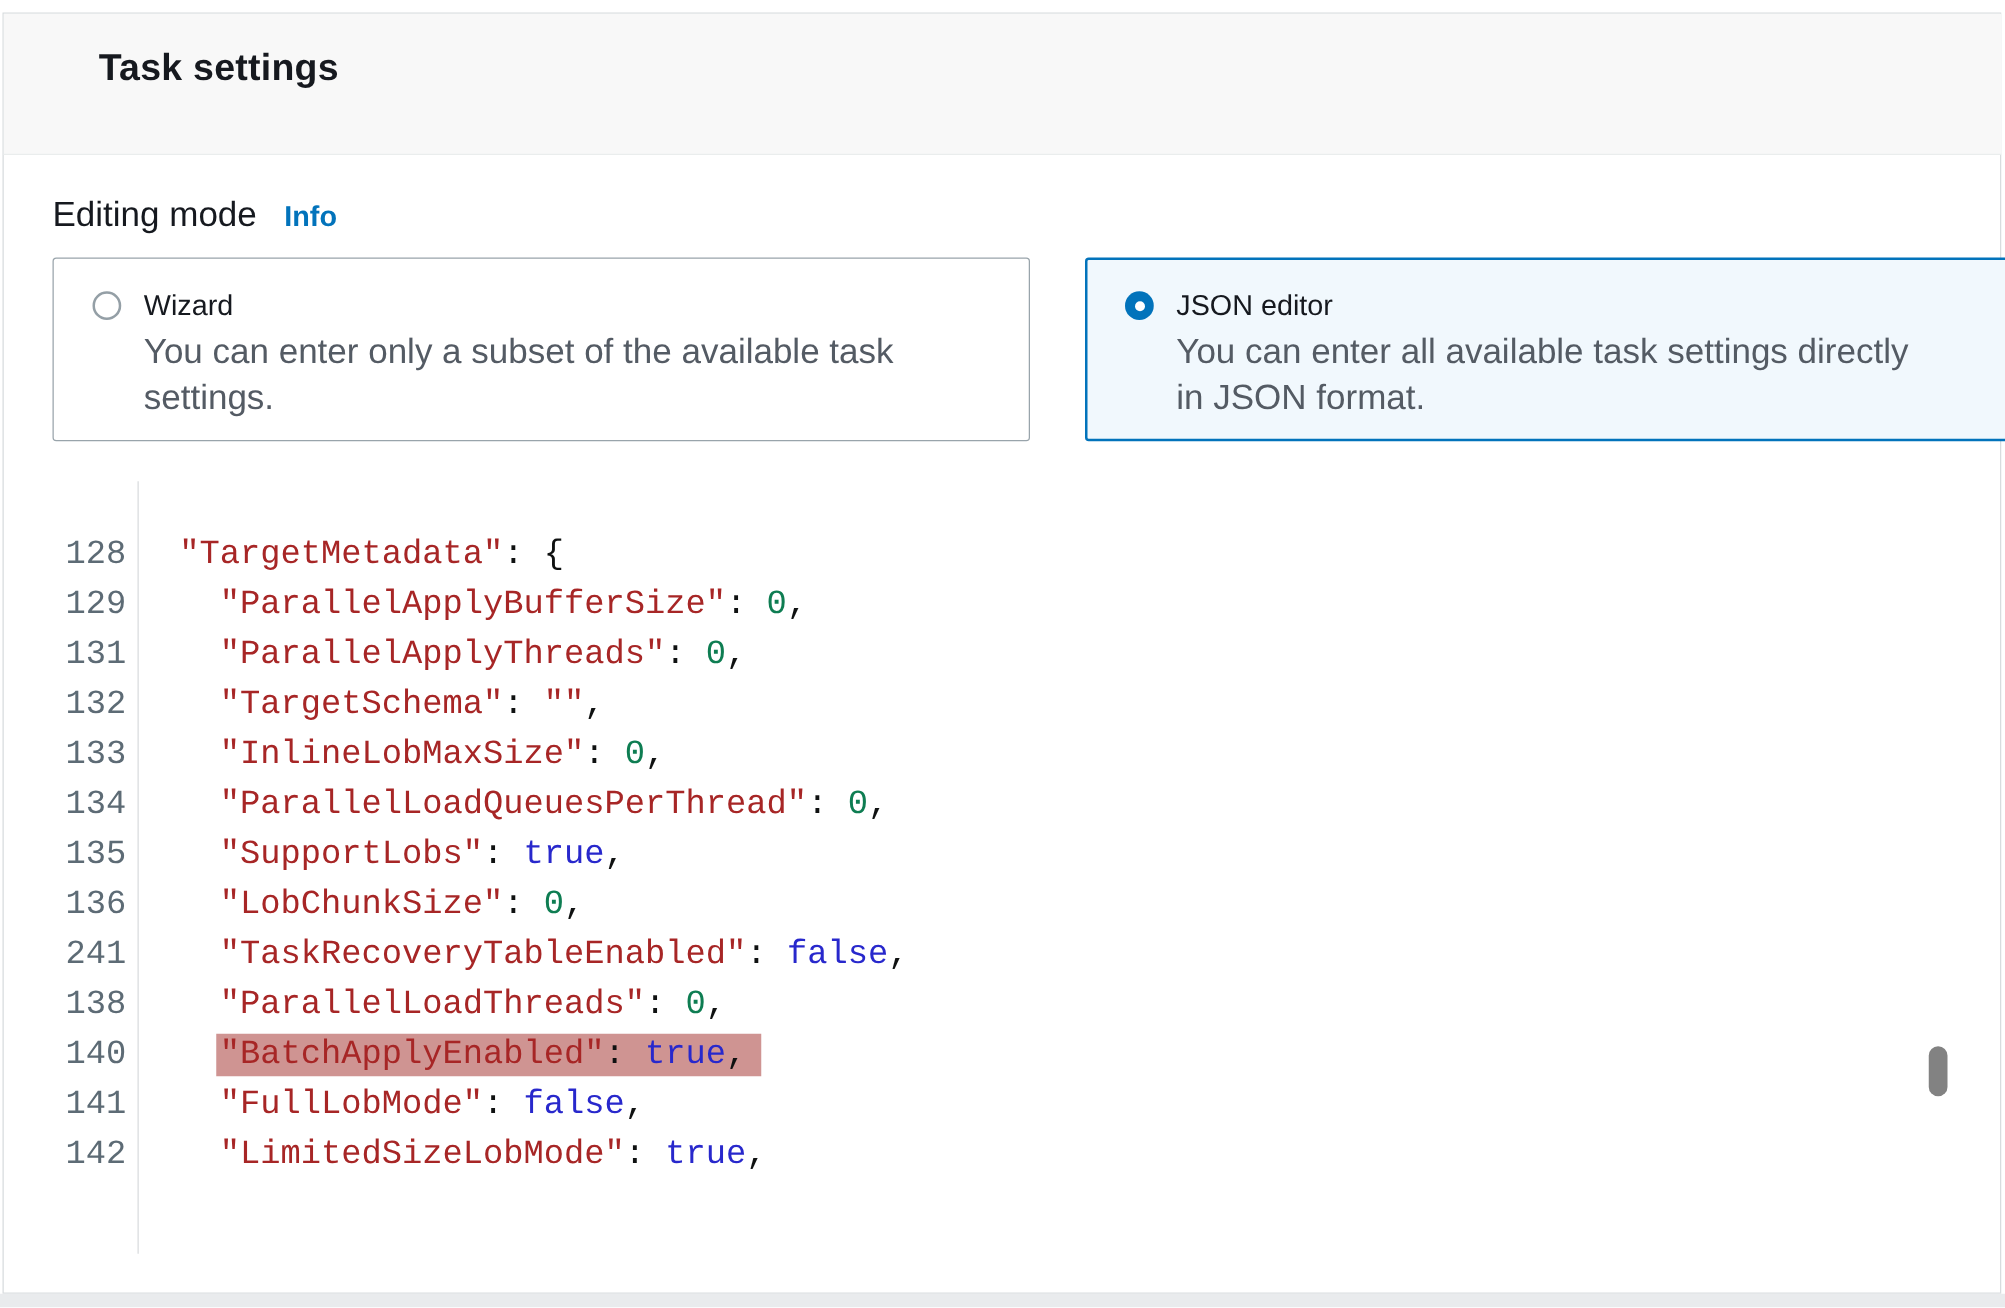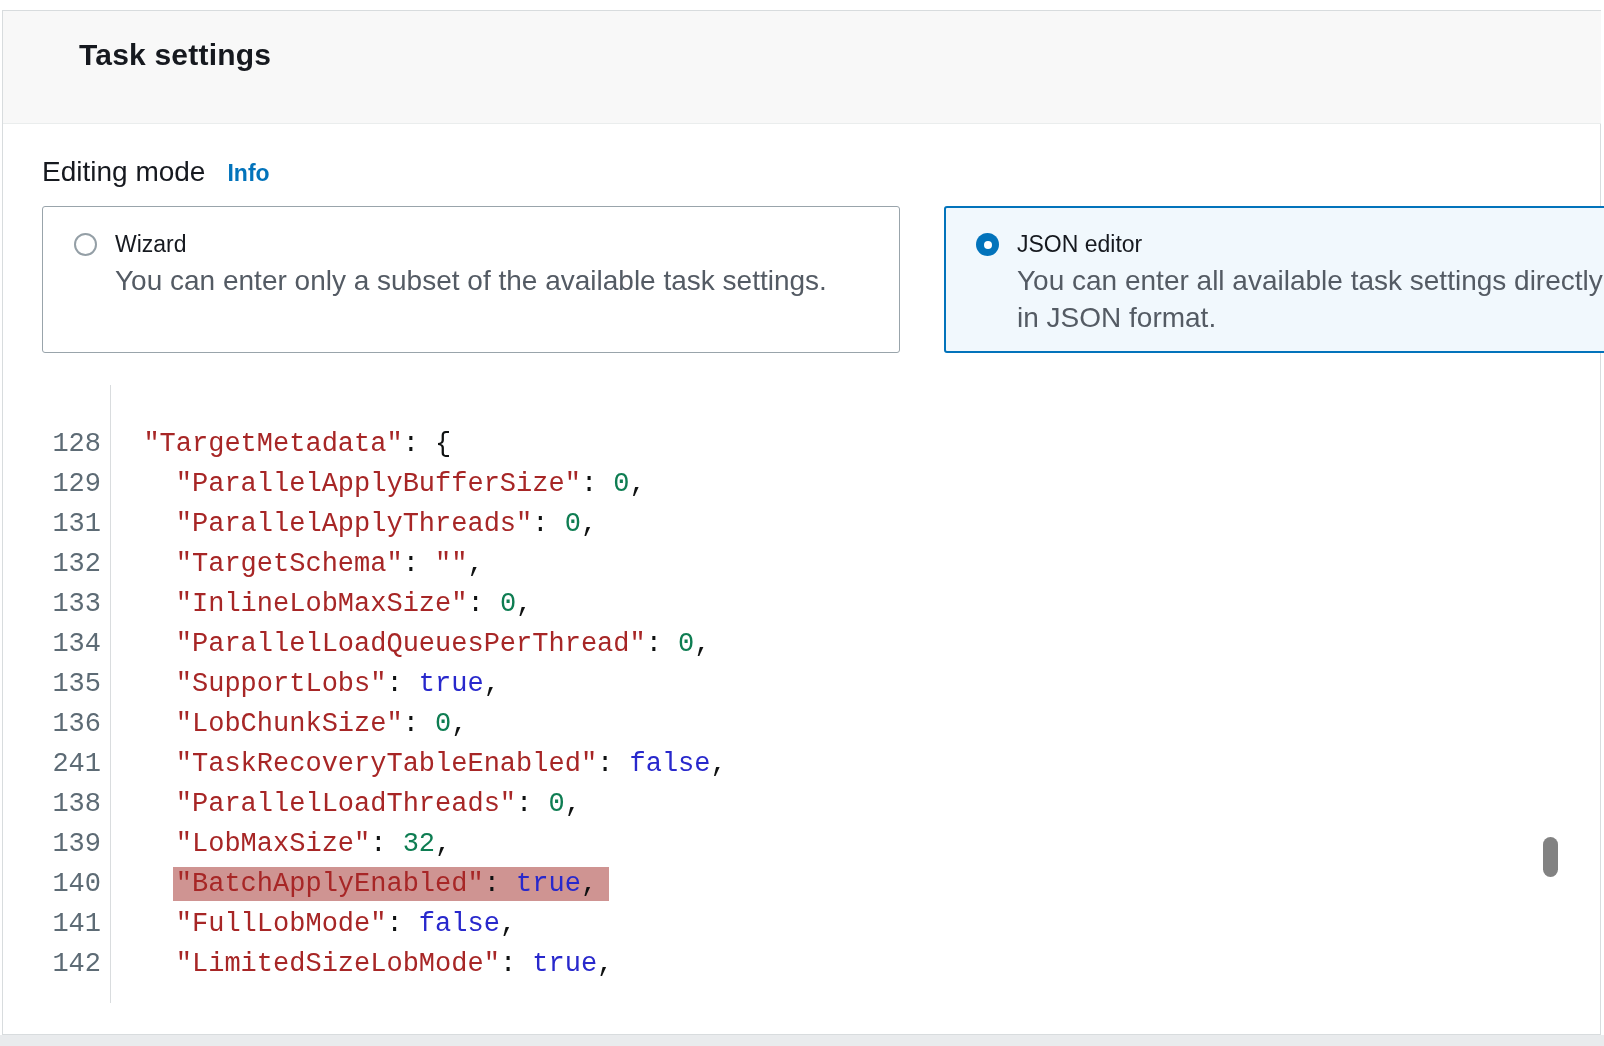--- a/index.html
+++ b/index.html
@@ -47,21 +47,21 @@
     border:1px solid var(--tile-border);
     display:flex; align-items:flex-start; gap:18px;
     padding:21px 26px 0 31px;
     cursor:pointer;
   }
   .tile.selected {
     border:2px solid var(--accent);
     background:var(--tile-selected-bg);
     padding:20px 25px 0 30px;
   }
-  .tile-wizard { width:858px; }
+  .tile-wizard { width:782px; }
   .tile-json   { width:739px; }
   .radio {
     flex:0 0 auto; width:23px; height:23px; border-radius:50%;
     margin-top:5px; background:#fff; border:2px solid #949fa6;
     position:relative;
   }
   .radio.on { border:none; background:var(--accent); }
   .radio.on::after {
     content:""; position:absolute; left:50%; top:50%;
     width:8px; height:8px; border-radius:50%; background:#fff;
@@ -139,20 +139,19 @@
     <div class="ed-row"><div class="ed-gutter">128</div><div class="ed-code">  <span><span class="tok-str">"TargetMetadata"</span><span class="tok-punct">: {</span></span></div></div>
     <div class="ed-row"><div class="ed-gutter">129</div><div class="ed-code">    <span><span class="tok-str">"ParallelApplyBufferSize"</span><span class="tok-punct">: </span><span class="tok-num">0</span><span class="tok-punct">,</span></span></div></div>
     <div class="ed-row"><div class="ed-gutter">131</div><div class="ed-code">    <span><span class="tok-str">"ParallelApplyThreads"</span><span class="tok-punct">: </span><span class="tok-num">0</span><span class="tok-punct">,</span></span></div></div>
     <div class="ed-row"><div class="ed-gutter">132</div><div class="ed-code">    <span><span class="tok-str">"TargetSchema"</span><span class="tok-punct">: </span><span class="tok-str">""</span><span class="tok-punct">,</span></span></div></div>
     <div class="ed-row"><div class="ed-gutter">133</div><div class="ed-code">    <span><span class="tok-str">"InlineLobMaxSize"</span><span class="tok-punct">: </span><span class="tok-num">0</span><span class="tok-punct">,</span></span></div></div>
     <div class="ed-row"><div class="ed-gutter">134</div><div class="ed-code">    <span><span class="tok-str">"ParallelLoadQueuesPerThread"</span><span class="tok-punct">: </span><span class="tok-num">0</span><span class="tok-punct">,</span></span></div></div>
     <div class="ed-row"><div class="ed-gutter">135</div><div class="ed-code">    <span><span class="tok-str">"SupportLobs"</span><span class="tok-punct">: </span><span class="tok-bool">true</span><span class="tok-punct">,</span></span></div></div>
     <div class="ed-row"><div class="ed-gutter">136</div><div class="ed-code">    <span><span class="tok-str">"LobChunkSize"</span><span class="tok-punct">: </span><span class="tok-num">0</span><span class="tok-punct">,</span></span></div></div>
     <div class="ed-row"><div class="ed-gutter">241</div><div class="ed-code">    <span><span class="tok-str">"TaskRecoveryTableEnabled"</span><span class="tok-punct">: </span><span class="tok-bool">false</span><span class="tok-punct">,</span></span></div></div>
     <div class="ed-row"><div class="ed-gutter">138</div><div class="ed-code">    <span><span class="tok-str">"ParallelLoadThreads"</span><span class="tok-punct">: </span><span class="tok-num">0</span><span class="tok-punct">,</span></span></div></div>
-    <div class="ed-row"><div class="ed-gutter">139</div><div class="ed-code">    <span><span class="tok-str">"LobMaxSize"</span><span class="tok-punct">: </span><span class="tok-num">32</span><span class="tok-punct">,</span></span></div></div>
     <div class="ed-row"><div class="ed-gutter">140</div><div class="ed-code">    <span class="hl"><span class="tok-str">"BatchApplyEnabled"</span><span class="tok-punct">: </span><span class="tok-bool">true</span><span class="tok-punct">,</span></span></div></div>
     <div class="ed-row"><div class="ed-gutter">141</div><div class="ed-code">    <span><span class="tok-str">"FullLobMode"</span><span class="tok-punct">: </span><span class="tok-bool">false</span><span class="tok-punct">,</span></span></div></div>
     <div class="ed-row"><div class="ed-gutter">142</div><div class="ed-code">    <span><span class="tok-str">"LimitedSizeLobMode"</span><span class="tok-punct">: </span><span class="tok-bool">true</span><span class="tok-punct">,</span></span></div></div>
   </div>
 
 <div class="scroll-thumb"></div>
 <div class="footer-strip"></div>
 
 </body></html>

